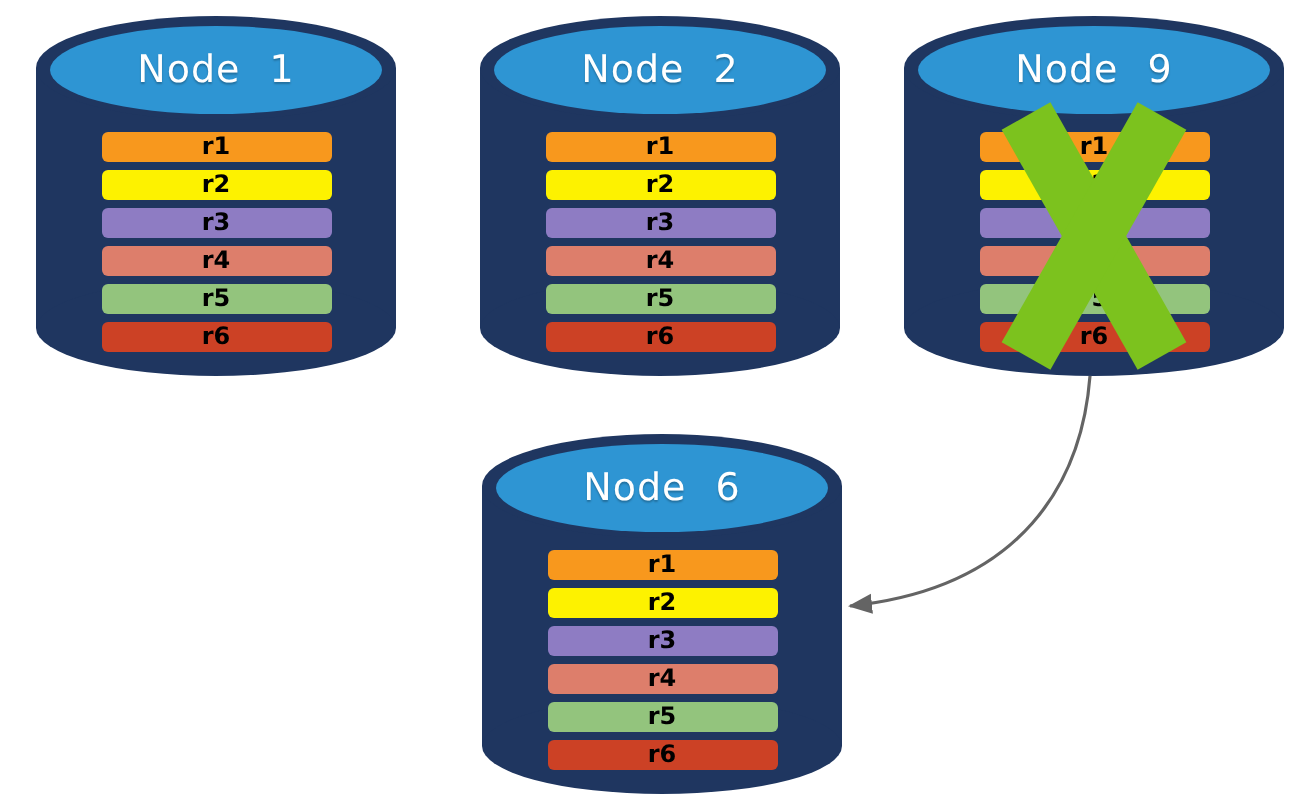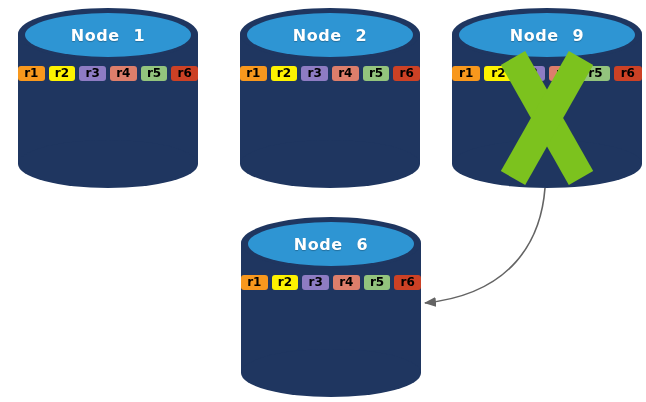--- a/index.html
+++ b/index.html
@@ -14,27 +14,27 @@
   .node { position: absolute; width: 180px; height: 180px; }
   .cyl-side   { position: absolute; left: 0; right: 0; top: 26px; bottom: 24px; }
   .cyl-bottom { position: absolute; left: 0; right: 0; bottom: 0; height: 48px; border-radius: 50%; }
   .cyl-top-rim  { position: absolute; left: 0; right: 0; top: 0; height: 52px; border-radius: 50%; }
   .cyl-top-face {
     position: absolute; left: 7px; right: 7px; top: 5px; height: 44px;
     border-radius: 50%;
     display: flex; align-items: center; justify-content: center;
   }
   .node-title {
-    color: #ffffff; font-weight: bold; font-size: 16px;
+    color: #ffffff; font-weight: normal; font-size: 19px;
     word-spacing: 8px; letter-spacing: 0.5px;
     text-shadow: 0 1px 1px rgba(0,0,0,0.25);
   }
   .bars {
     position: absolute; left: 0; right: 0; top: 58px;
-    display: flex; flex-direction: row; align-items: center; gap: 4px;
+    display: flex; flex-direction: column; align-items: center; gap: 4px;
   }
   .bar {
     width: 115px; height: 15px; border-radius: 3px;
     display: flex; align-items: center; justify-content: center;
     font-size: 12px; font-weight: bold; color: #000; line-height: 15px;
   }
   .x-mark {
     position: absolute; left: 45px; top: 42px; width: 100px; height: 136px;
     overflow: visible;
   }

